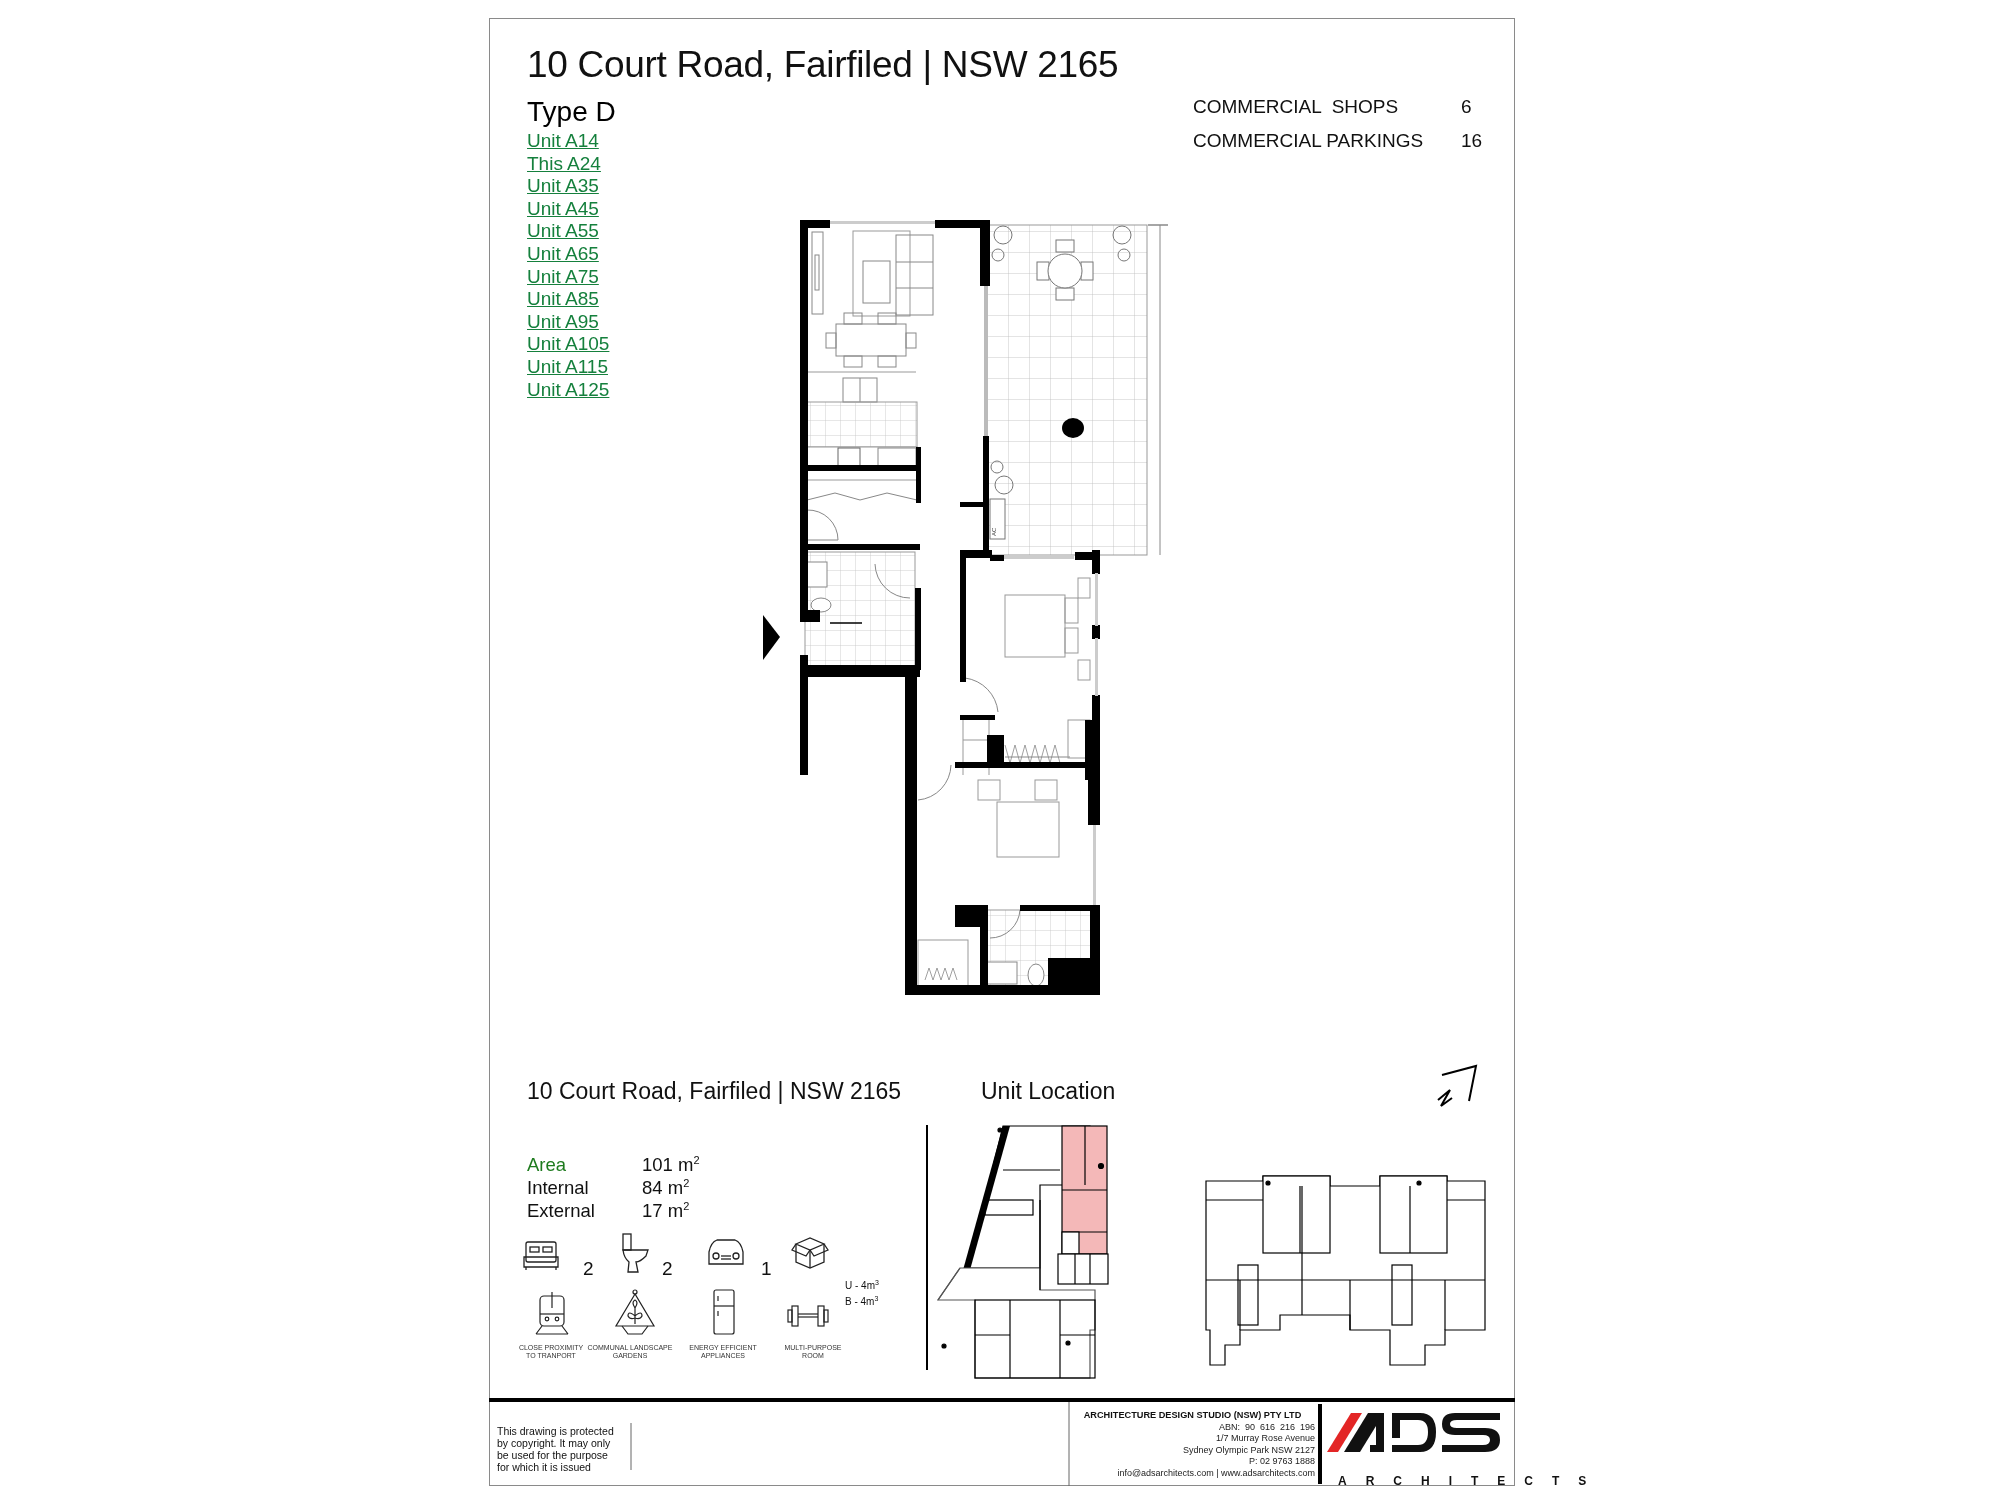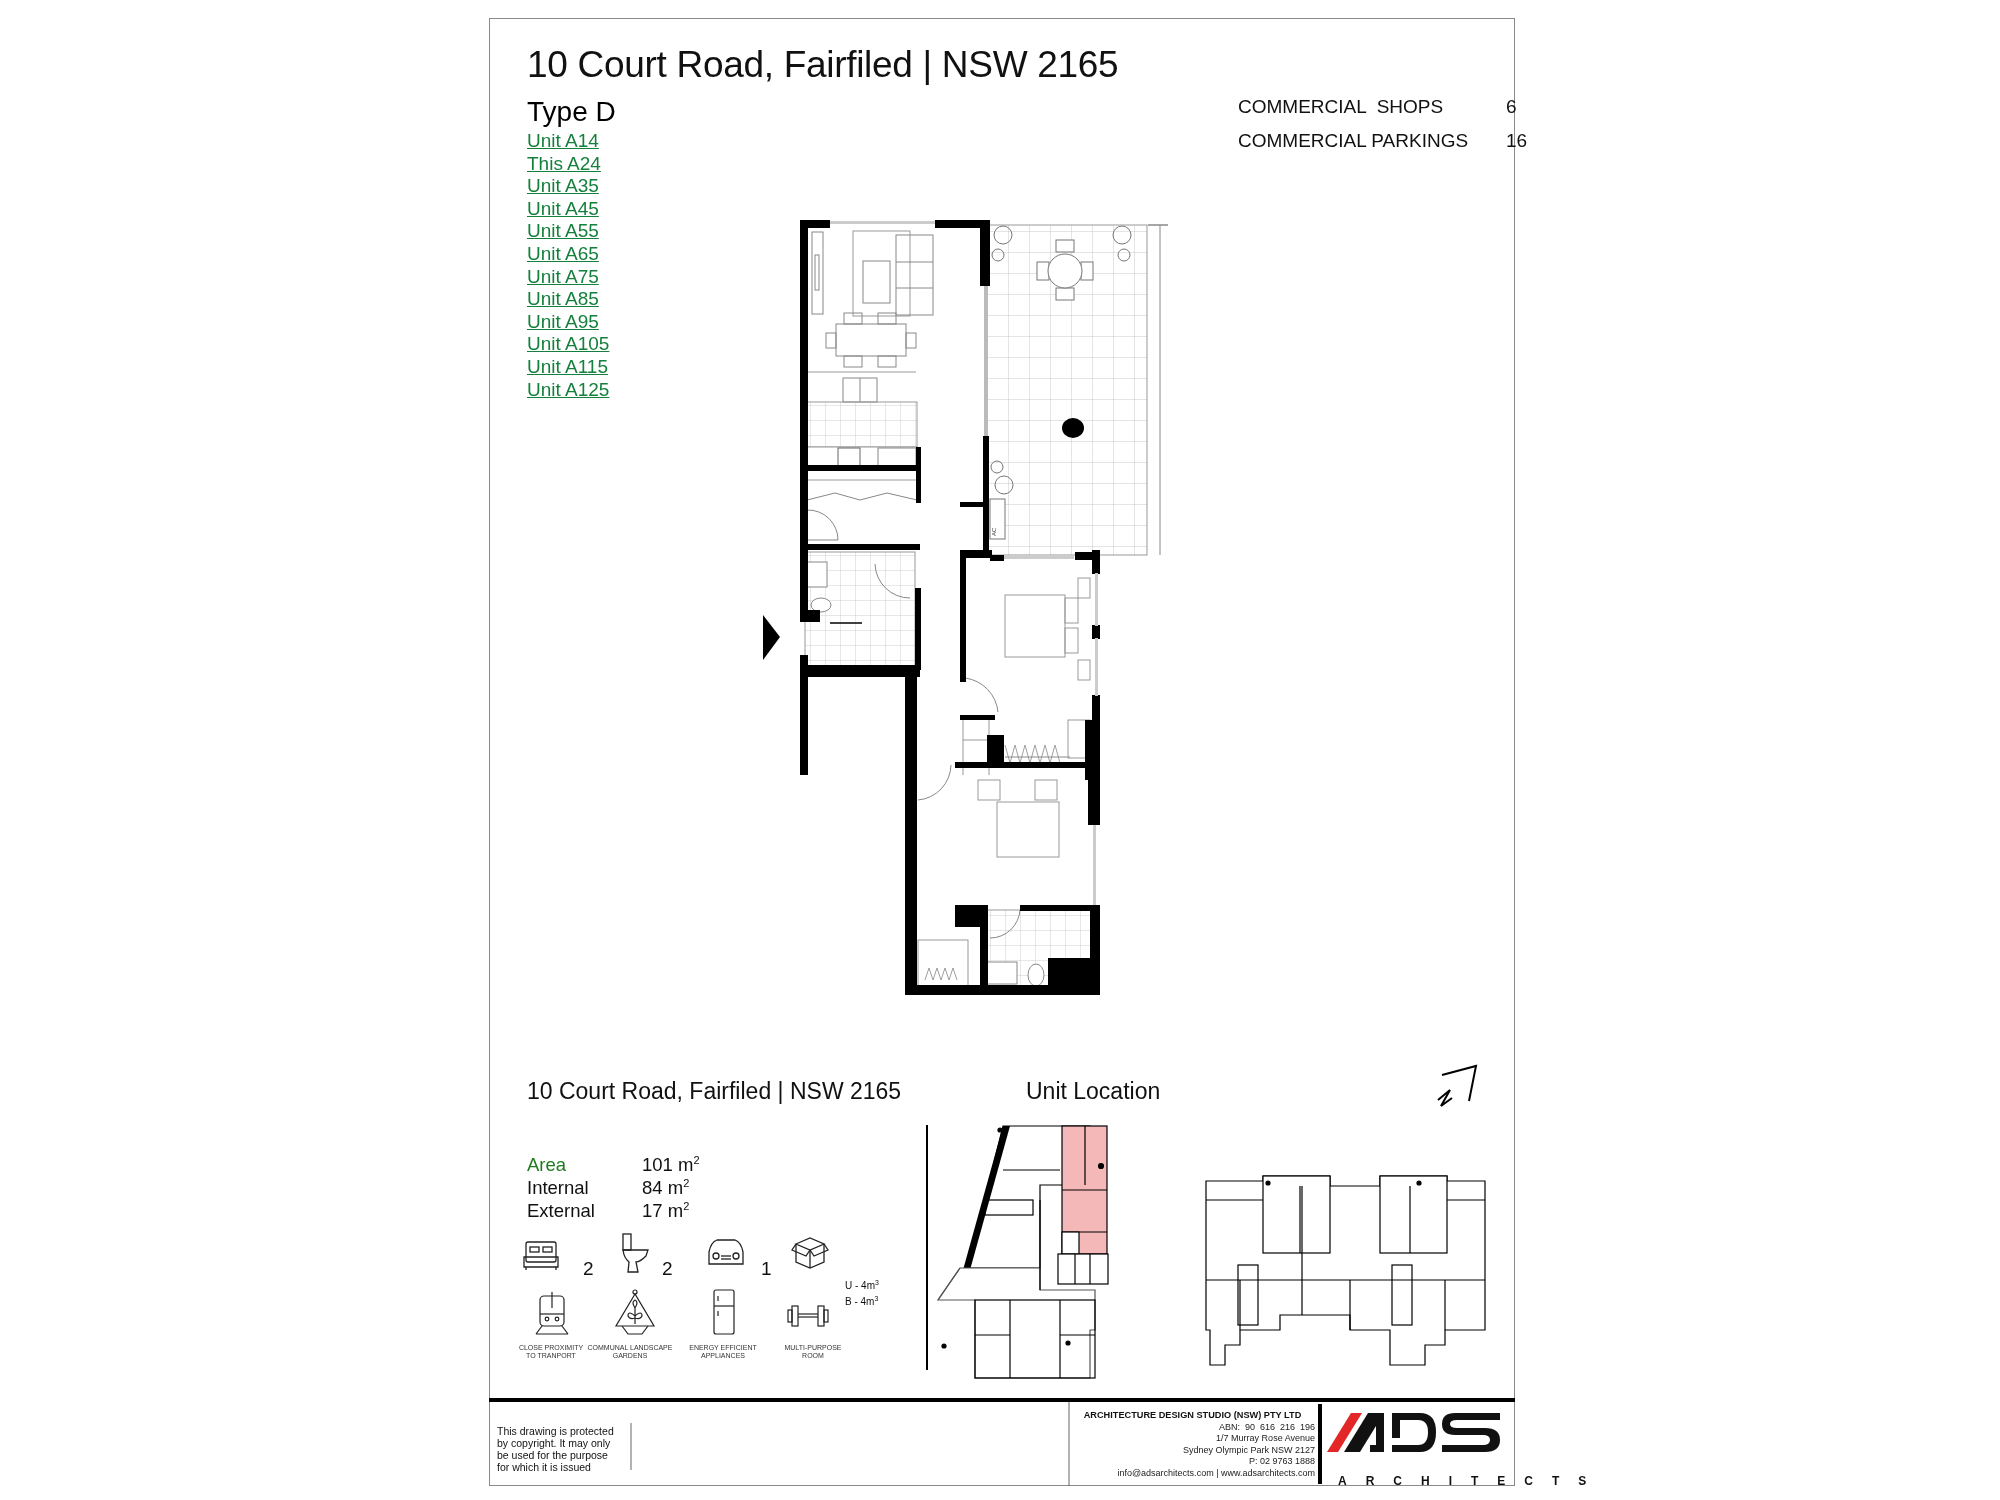--- a/index.html
+++ b/index.html
@@ -4,23 +4,23 @@
 <style>
   html, body { margin:0; padding:0; background:#ffffff; }
   body { width:2000px; height:1500px; position:relative; overflow:hidden; font-family:"Liberation Sans", sans-serif; color:#111; }
   .sheet { position:absolute; left:489px; top:18px; width:1026px; height:1468px; border:1.5px solid #8a8a8a; box-sizing:border-box; background:#fff; }
   .abs { position:absolute; }
   .title-main { left:527px; top:44px; font-size:37px; letter-spacing:-0.3px; white-space:nowrap; color:#111; }
   .type-label { left:527px; top:96px; font-size:28px; color:#000000; }
   .unit-list { left:527px; top:130px; font-size:19px; line-height:22.6px; color:#15803d;text-decoration:underline; }
   .unit-list div { height:22.6px; }
   .comm { left:1193px; font-size:19px; color:#111; white-space:nowrap; }
-  .comm .lbl { display:inline-block; width:268px;margin-left:45px; }
+  .comm .lbl { display:inline-block; width:268px; }
   .sub-title { left:527px; top:1078px; font-size:23px; white-space:nowrap; }
-  .loc-title { left:1026px; top:1078px; font-size:23px; white-space:nowrap; }
+  .loc-title { left:981px; top:1078px; font-size:23px; white-space:nowrap; }
   .area-tbl { left:527px; top:1145px; font-size:18.5px; line-height:23px; }
   .area-tbl .row { height:23px; white-space:nowrap; }
   .area-tbl .k { display:inline-block; width:115px;margin-top:8px; }
   .area-tbl .k.green { color:#1e7b1e; }
   sup { font-size:11px; vertical-align:7px; }
   .feat-num { position:absolute; font-size:19px; }
   .store-txt { left:845px; top:1276px; font-size:10px; line-height:13px; }
   .amen-lbl { position:absolute; top:1344px; font-size:7px; line-height:8px; text-align:center; color:#333; width:90px; }
   .copy { left:497px; top:1425px; font-size:10.5px; line-height:12px; width:132px; text-align:justify; }
   .company { left:1070px; top:1410px; width:245px; text-align:right; font-size:9px; line-height:11.6px; color:#222; }

